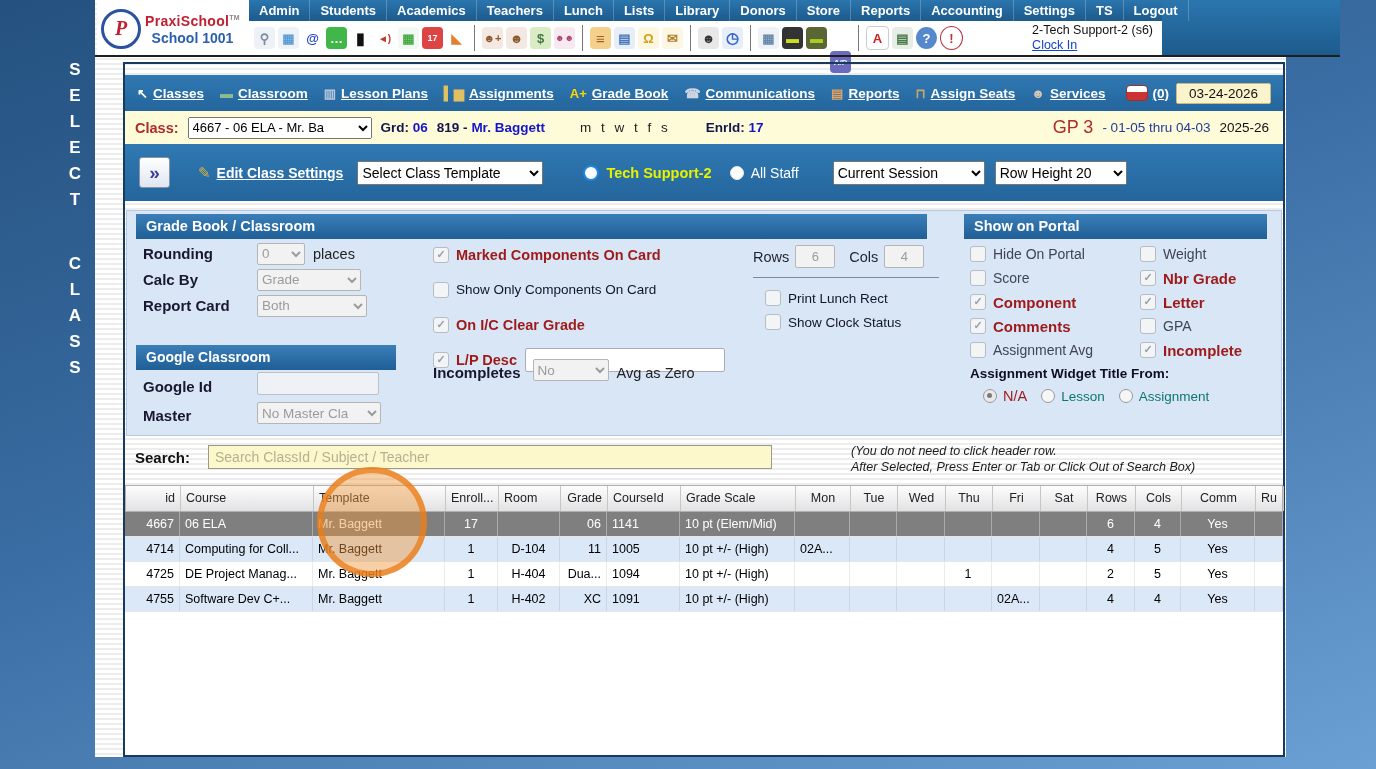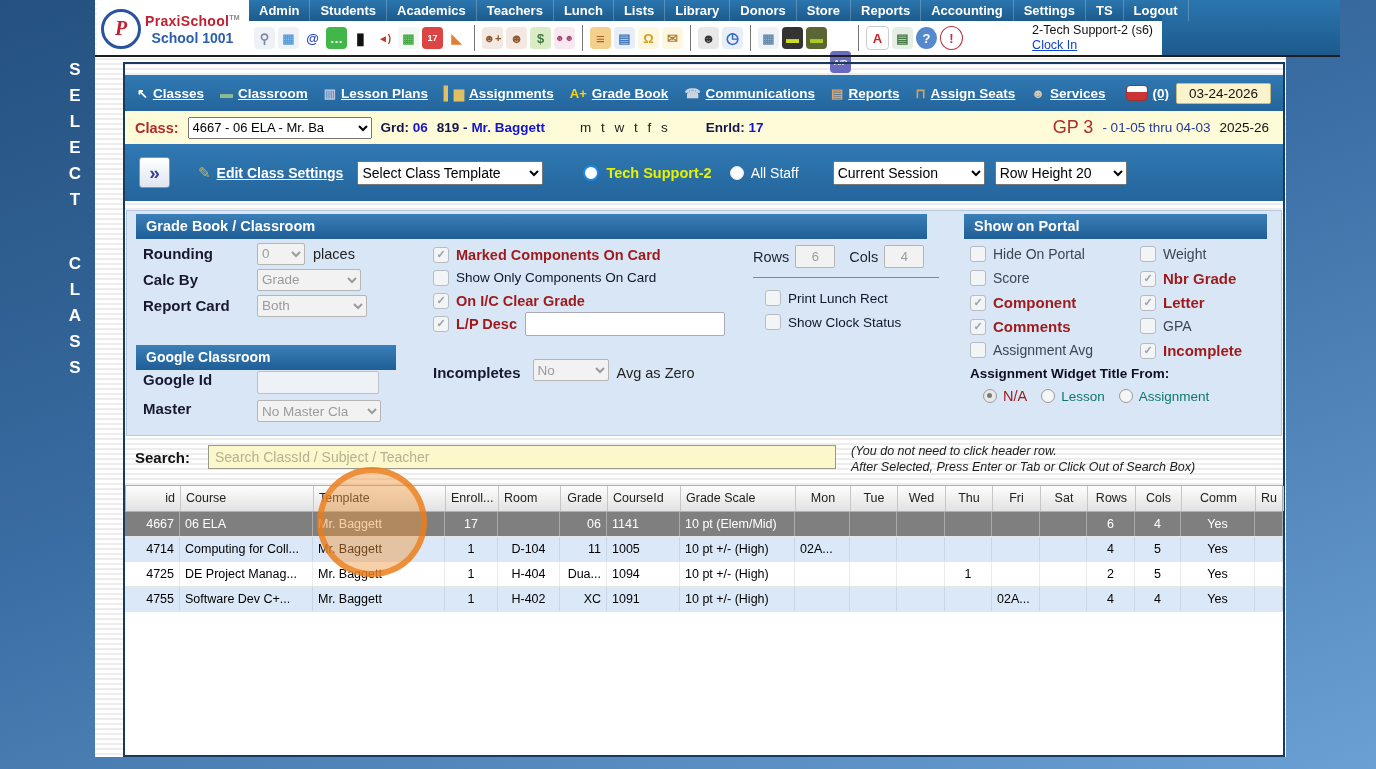--- a/index.html
+++ b/index.html
@@ -95,54 +95,54 @@
   .gb-row{display:flex;align-items:center;height:23px}
   .fl{width:114px;font-weight:bold;font-size:15px;color:#181830}
   select.dis{background:#f2f2f2;color:#9b9b9b;border:1px solid #b5b5b5;border-radius:2px;
         font-size:13.5px;height:22px}
   .gb-row:nth-child(1) select{width:48px}
   .gb-row:nth-child(2) select{width:104px}
   .gb-row:nth-child(3) select{width:110px}
   .gb-row:nth-child(4) select{width:92px}
   .sfx{margin-left:8px;font-size:14.5px;color:#222}
   .gg-fields{position:absolute;left:16px;top:160px;display:flex;flex-direction:column;gap:5px}
-  .gg-row{display:flex;align-items:flex-start;height:24px}
+  .gg-row{display:flex;align-items:flex-end;height:24px}
   .dis-input{width:116px;height:19px;background:#eef2f6;border:1px solid #b9c2cc;border-radius:2px}
   #master-select{width:124px}
-  #gb-checks{position:absolute;left:306px;top:33px;display:flex;flex-direction:column;gap:2px}
+  #gb-checks{position:absolute;left:306px;top:33px;display:flex;flex-direction:column;gap:14px}
   .ck-row{display:flex;align-items:center;height:21px}
   .cb{width:14px;height:14px;border:1px solid #b5bcc4;background:#f2f4f6;border-radius:3px;
         display:inline-flex;align-items:center;justify-content:center;font-size:11px;color:#9aa2ab;
         cursor:pointer;flex:0 0 auto}
   .cb.checked::after{content:"✓";font-weight:bold}
   .ck-lab{margin-left:7px;font-size:13.5px;color:#0f172a;white-space:nowrap}
   .ck-lab.strong{color:#9e1a1a;font-weight:bold;font-size:14.5px}
   .lp-input{width:194px;height:20px;background:#fff;border:1px solid #aab;border-radius:2px;margin-left:8px}
   #incompletes-row{position:absolute;left:306px;top:148px;display:flex;align-items:flex-end}
   #incompletes-row .fl{width:auto;margin-right:12px}
   #incompletes-select{width:76px}
   #card-box{position:absolute;left:626px;top:34px;width:186px}
   .rc-row{display:flex;align-items:center;gap:6px;font-size:14.5px;color:#1c2430}
   .rc-input{width:34px;height:19px;background:#f2f2f2;border:1px solid #b5b5b5;color:#9b9b9b;
         text-align:center;font-size:13px;border-radius:2px}
   #card-box hr{border:none;border-top:1px solid #7a8aa0;margin:9px 0 8px 0}
   .rc-check{display:flex;align-items:center;height:24px;margin-left:12px}
   #portal-checks{position:absolute;left:843px;top:31px}
   .portal-row{display:flex;height:24px;align-items:center}
-  .portal-cell{display:flex;align-items:flex-end;width:170px}
+  .portal-cell{display:flex;align-items:flex-start;width:170px}
   .portal-cell .ck-lab{font-size:14px;color:#3d4652}
   .portal-cell .ck-lab.strong{color:#9e1a1a;font-size:15px}
   #portal-widget-title{position:absolute;left:843px;top:155px;font-weight:bold;font-size:13.5px;color:#0e0e20}
   #portal-radios{position:absolute;left:856px;top:177px;display:flex;align-items:center;gap:14px}
   .radio-item{display:flex;align-items:center;gap:6px}
   .radio-lab{font-size:13.5px;color:#0f766e}
   .radio-lab.strong{color:#9e1a1a;font-weight:normal;font-size:14.5px}
   
   #search-label{position:absolute;left:10px;top:385px;font-weight:bold;font-size:15px;color:#111}
-  #search-input{position:absolute;left:83px;top:381px;width:628px;height:24px;background:#fcf8cc;
+  #search-input{position:absolute;left:83px;top:381px;width:564px;height:24px;background:#fcf8cc;
         border:1px solid #9a9a8a;font-size:14px;padding:0 6px;box-sizing:border-box;color:#333}
   #search-input::placeholder{color:#b5b190}
   #search-note{position:absolute;left:726px;top:379px;font-style:italic;font-size:12.5px;
         color:#1c1c1c;line-height:16px}
   
   #tbl{position:absolute;left:0;top:421px;width:1158px;
        --cols:55px 133px 132px 53px 62px 47px 73px 115px 55px 47px 48px 47px 48px 47px 48px 46px 74px 28px}
   .tbl-head{display:grid;grid-template-columns:var(--cols);height:27px;box-sizing:border-box;
         background:linear-gradient(#fdfdfd,#e2e2e4);border:1px solid #b0b0b0;cursor:pointer}
   .th{font-size:12.5px;color:#222;line-height:25px;padding:0 5px;border-right:1px solid #c6c6c6;

